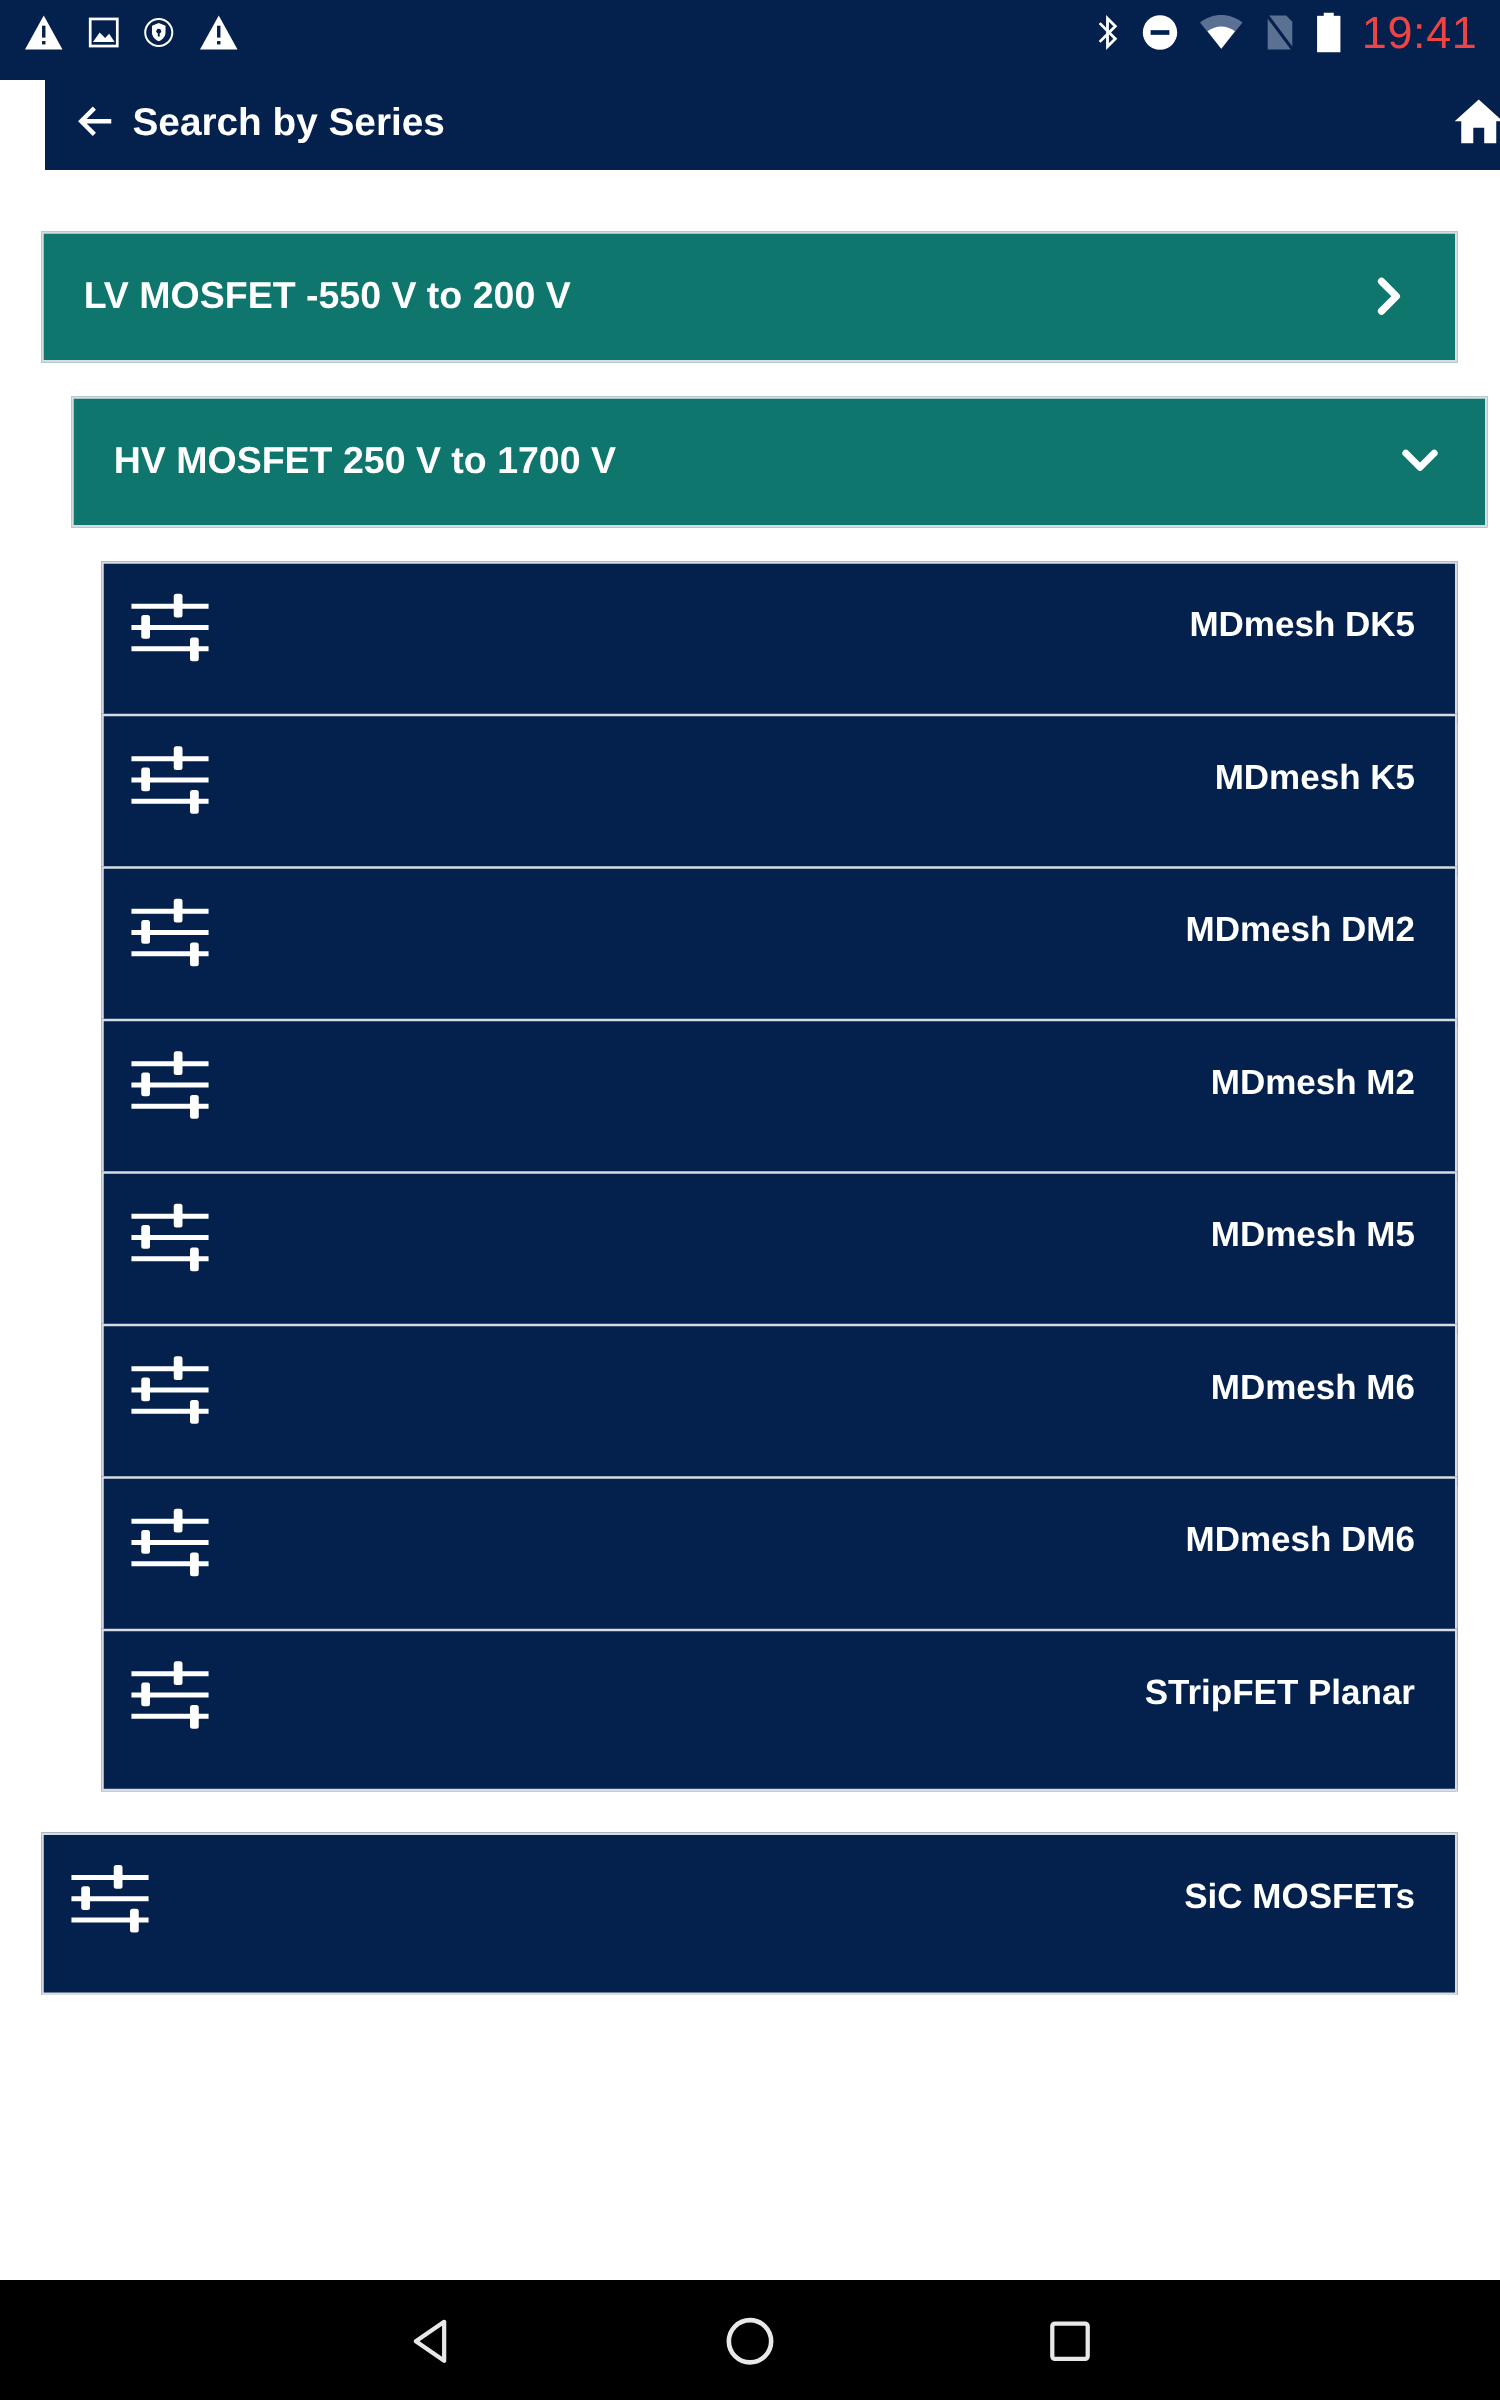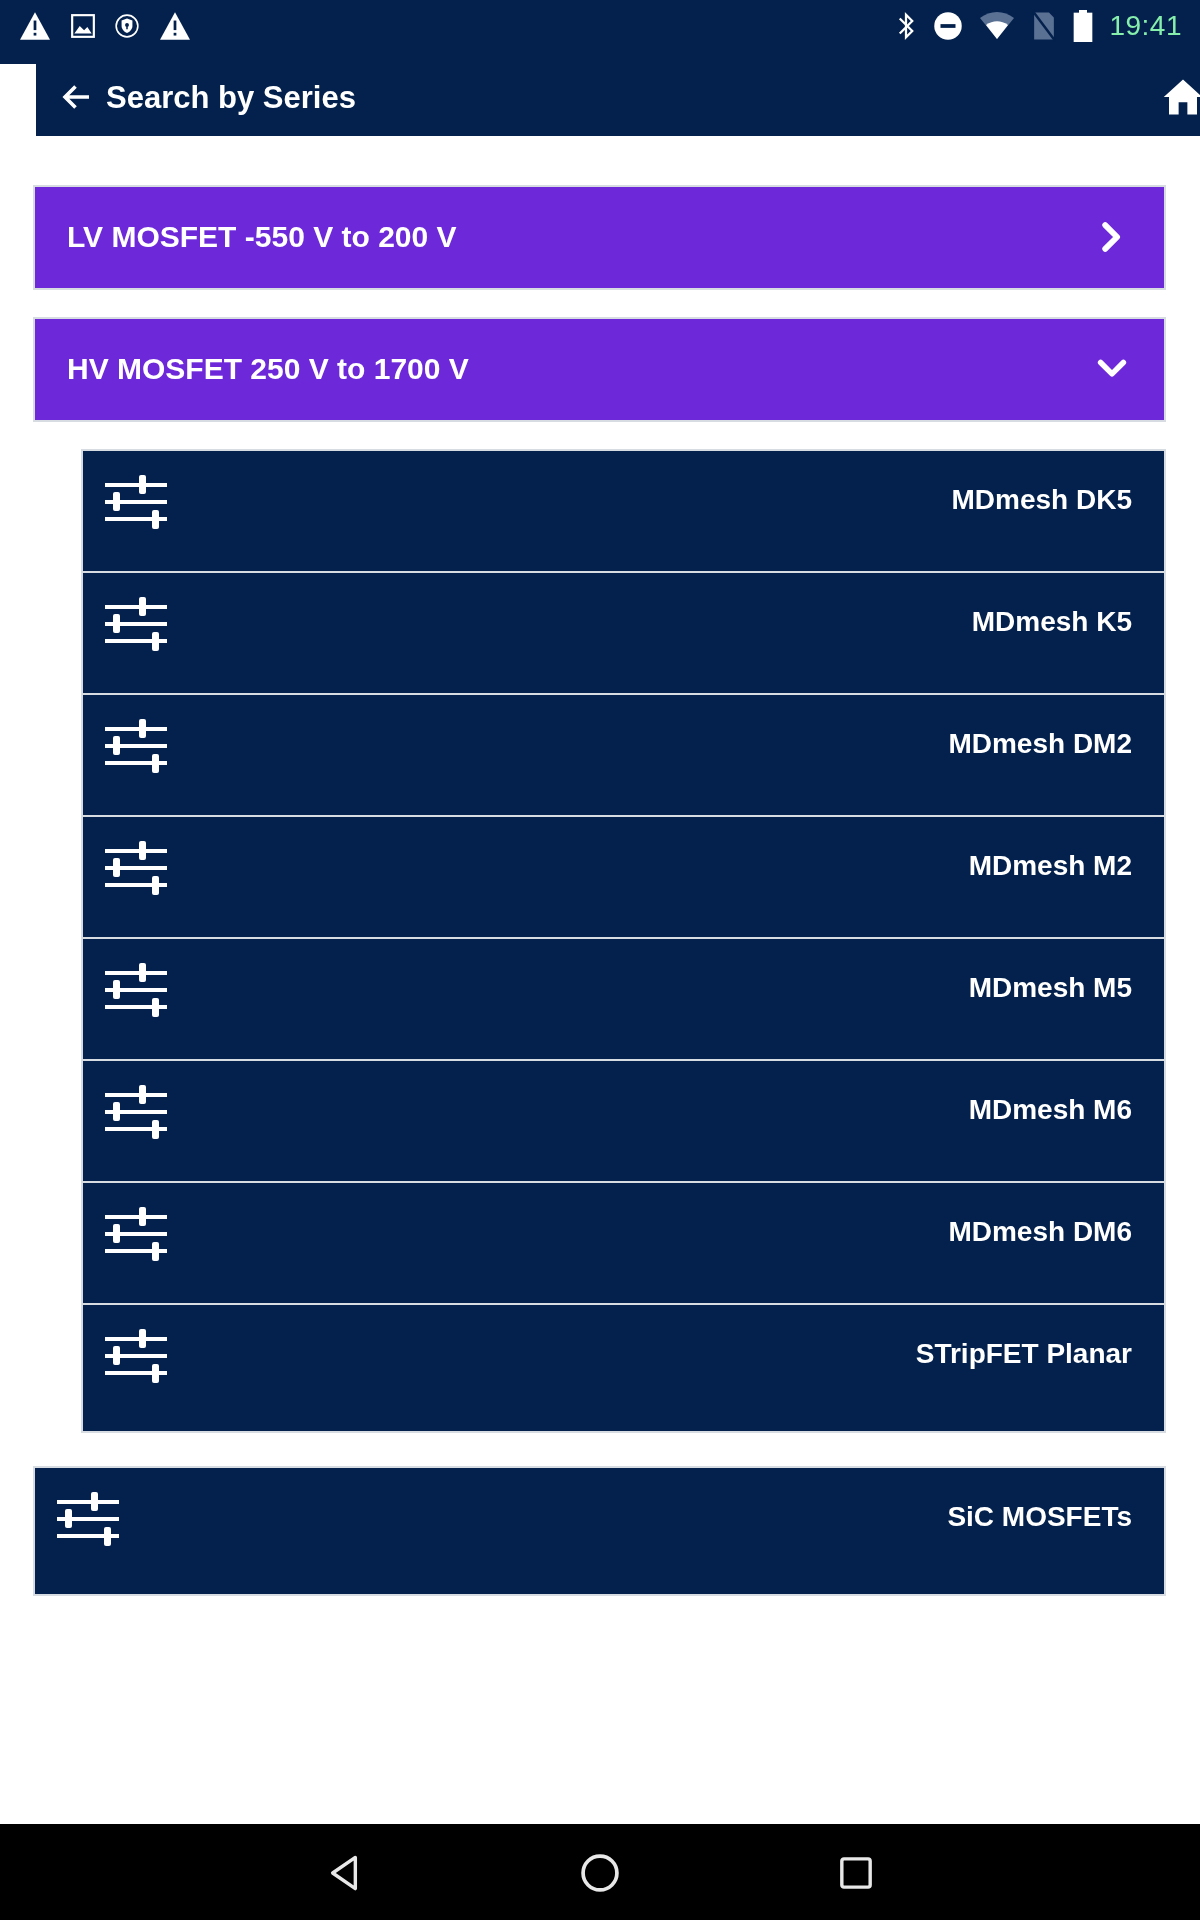--- a/index.html
+++ b/index.html
@@ -7,32 +7,32 @@
     width: 1200px; height: 1920px; position: relative; overflow: hidden;
     background: #ffffff;
     font-family: "Liberation Sans", "DejaVu Sans", sans-serif;
   }
   .statusbar {
     position: absolute; left: 0; top: 0; width: 1200px; height: 64px;
     background: #03214c; color: #fff;
   }
   .sb-left { position: absolute; left: 18px; top: 8px; display: flex; align-items: center; gap: 18px; height: 36px; }
   .sb-right { position: absolute; right: 18px; top: 6px; display: flex; align-items: center; gap: 16px; height: 40px; }
-  .sb-time { font-size: 28px; color: #86efac; letter-spacing: 0.5px; }
+  .sb-time { font-size: 36px; color: #ef4444; letter-spacing: 0.5px; }
   .appbar {
     position: absolute; left: 0; top: 64px; width: 1200px; height: 72px;
     background: #03214c; color: #fff; margin-left: 36px;
   }
   .back-btn { position: absolute; left: 18px; top: 10px; width: 46px; height: 46px; display: flex; align-items: center; justify-content: center; cursor: pointer; }
   .app-title { position: absolute; left: 70px; top: 16px; font-size: 31px; font-weight: bold; color: #fff; }
   .home-btn { position: absolute; right: 26px; top: 6px; width: 54px; height: 54px; display: flex; align-items: center; justify-content: center; cursor: pointer; }
   .content { position: absolute; left: 0; top: 136px; width: 1200px; }
   .cat-card {
     position: absolute; left: 33px; width: 1133px; height: 105px;
-    background: #6d28d9; border: 2px solid #d6dce2; box-sizing: border-box;
+    background: #0f766e; border: 2px solid #d6dce2; box-sizing: border-box;
     color: #fff; cursor: pointer;
   }
   .cat-label { position: absolute; left: 32px; top: 33px; font-size: 30px; font-weight: bold; }
   .cat-chev { position: absolute; right: 32px; top: 30px; width: 40px; height: 40px; display: flex; align-items: center; justify-content: center; }
   .series-item {
     position: absolute; left: 81px; width: 1085px; height: 130px;
     background: #03214c; border: 2px solid #d6dce2; box-sizing: border-box;
     color: #fff; cursor: pointer;
   }
   .series-item.top-level { left: 33px; width: 1133px; }
@@ -112,21 +112,21 @@
 
   <div class="cat-card" style="top:49px;">
     <span class="cat-label">LV MOSFET -550 V to 200 V</span>
     <span class="cat-chev">
       <svg width="28" height="34" viewBox="0 0 16 20">
           <path d="M4 3 L11 10 L4 17" fill="none" stroke="#fff" stroke-width="3.4" stroke-linecap="round" stroke-linejoin="round"></path>
         </svg>
     </span>
   </div>
 
-  <div class="cat-card" style="top:181px;">
+  <div class="cat-card" style="top:181px;margin-left:24px;">
     <span class="cat-label">HV MOSFET 250 V to 1700 V</span>
     <span class="cat-chev">
       <svg width="34" height="26" viewBox="0 0 20 16">
           <path d="M3 4 L10 11 L17 4" fill="none" stroke="#fff" stroke-width="3.4" stroke-linecap="round" stroke-linejoin="round"></path>
         </svg>
     </span>
   </div>
 
   <div id="hv-series">
       <div class="series-item" style="top: 313px;">

